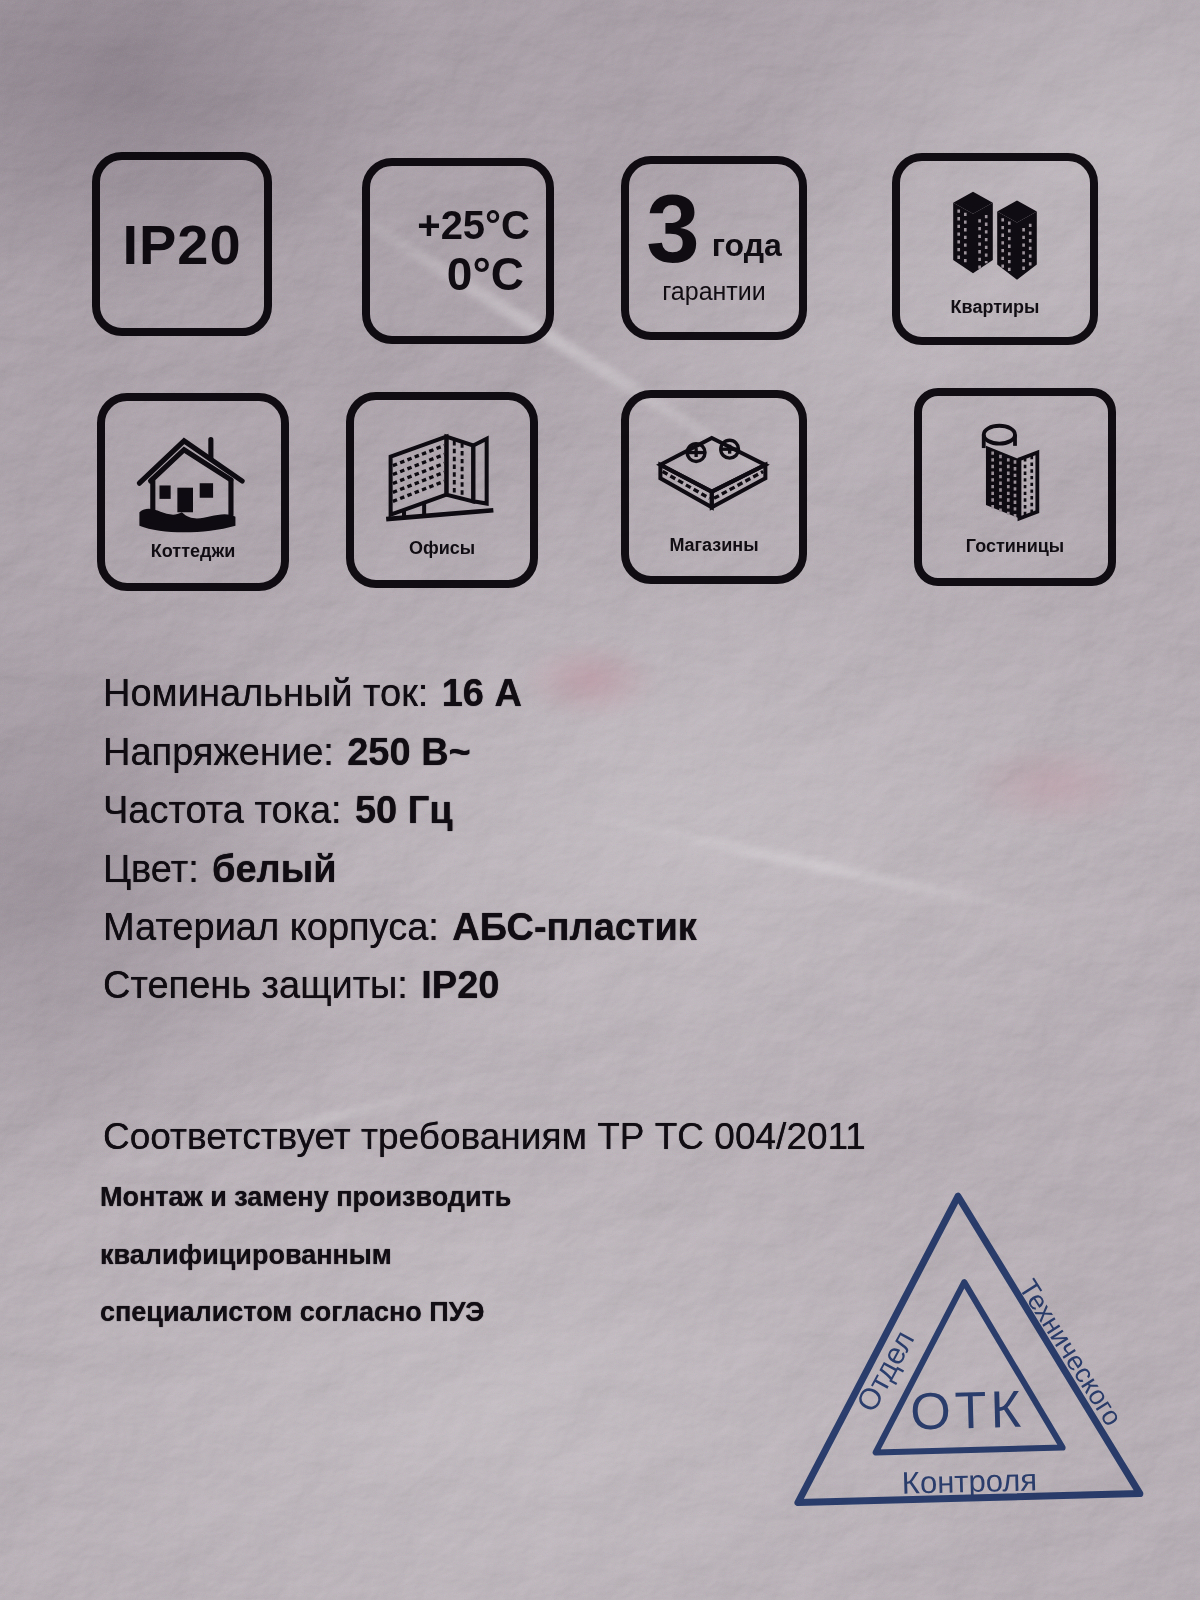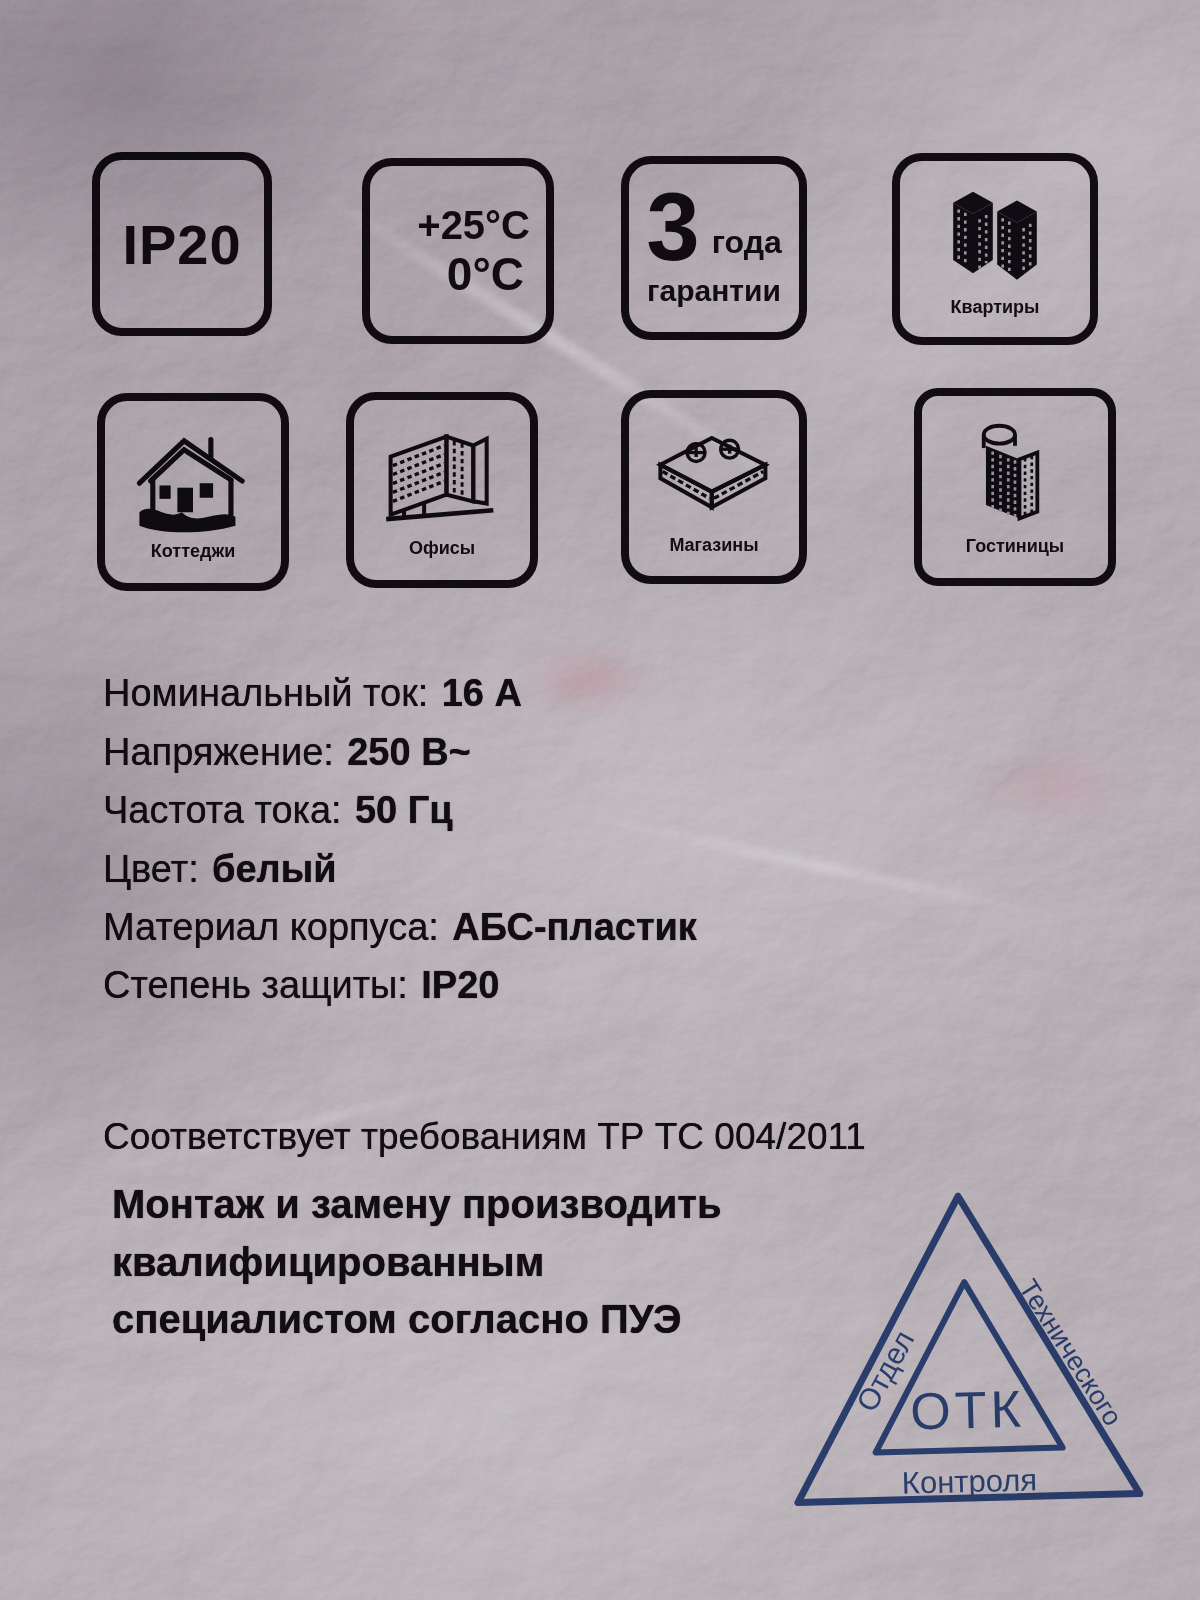--- a/index.html
+++ b/index.html
@@ -34,27 +34,27 @@
          box-sizing:border-box;}
   .badge .glyph{flex:0 0 auto;}
   .badge .blabel{font-weight:bold;font-size:18px;line-height:1;margin-top:4px;}
   .ip20-big{font-weight:bold;font-size:56px;letter-spacing:1px;}
   .temp-wrap{width:100%;padding:0 16px;box-sizing:border-box;text-align:right;}
   .temp-high{font-weight:bold;font-size:40px;line-height:1.15;}
   .temp-low{font-weight:bold;font-size:46px;line-height:1.15;padding-right:6px;}
   .warr-top{display:flex;align-items:flex-end;justify-content:center;gap:12px;}
   .warr-num{font-weight:bold;font-size:96px;line-height:.78;}
   .warr-unit{font-weight:bold;font-size:32px;line-height:1;padding-bottom:6px;}
-  .warr-label{font-weight:bold;font-size:30px;line-height:1;margin-top:12px;}
+  .warr-label{font-weight:normal;font-size:25px;line-height:1;margin-top:12px;}
   .spec-line{position:absolute;left:103px;font-size:38px;white-space:nowrap;
              text-shadow:0 0 .7px #17121a;}
   .spec-value{font-weight:bold;margin-left:.35em;text-shadow:0 0 1px #17121a;}
   .compliance{position:absolute;left:103px;top:1116px;font-size:37px;white-space:nowrap;
               text-shadow:0 0 .7px #17121a;}
-  .warn{position:absolute;left:112px;font-size:40px;font-weight:bold;white-space:nowrap;
+  .warn{position:absolute;left:100px;font-size:27px;font-weight:bold;white-space:nowrap;
         text-shadow:0 0 1px #17121a;}
   .w1{top:1182px}.w2{top:1240px}.w3{top:1297px}
   
   .stamp{position:absolute;left:780px;top:1182px;width:380px;height:335px;
          color:#2a4a8c;transform:rotate(-1.5deg);opacity:.93;}
   .stamp svg{position:absolute;inset:0;}
   .stamp-otk{position:absolute;left:106px;top:198px;width:160px;text-align:center;
              font-size:52px;letter-spacing:4px;}
   .stamp-left{position:absolute;left:20px;top:170px;width:170px;text-align:center;
               font-size:30px;transform:rotate(-60deg);}

